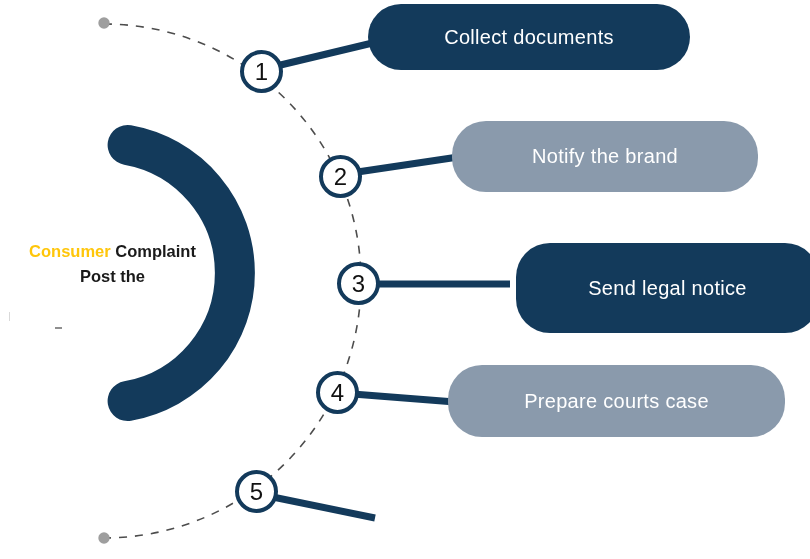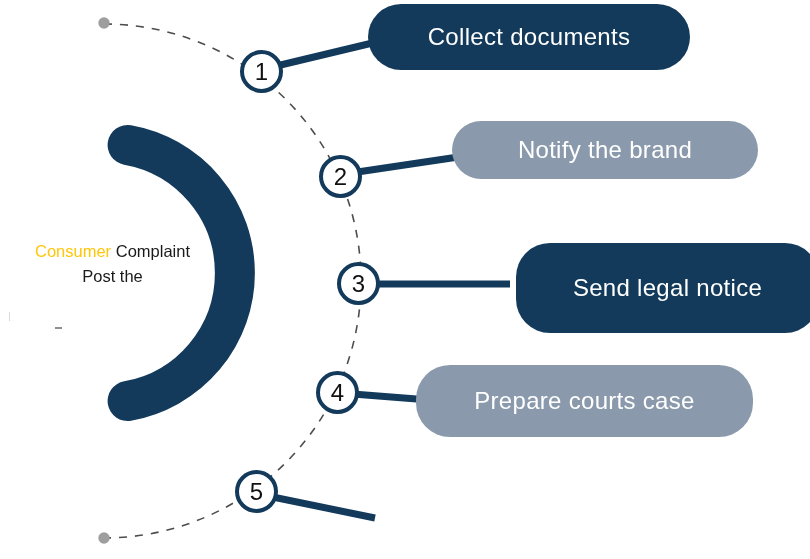--- a/index.html
+++ b/index.html
@@ -57,41 +57,41 @@
     font-size: 24px;
     color: #111111;
   }
   .pill {
     position: absolute;
     border-radius: 34px;
     display: flex;
     align-items: center;
     justify-content: center;
     color: #ffffff;
-    font-size: 24px;
+    font-size: 20px;
     letter-spacing: 0.3px;
   }
   .pill.navy { background: var(--navy); }
   .pill.gray { background: var(--gray-blue); }
   .pill-1 { left: 368px; top: 4px;   width: 322px; height: 66px; }
-  .pill-2 { left: 452px; top: 121px; width: 306px; height: 58px; }
+  .pill-2 { left: 452px; top: 121px; width: 306px; height: 71px; }
   .pill-3 { left: 516px; top: 243px; width: 303px; height: 90px; }
-  .pill-4 { left: 416px; top: 365px; width: 337px; height: 72px; }
+  .pill-4 { left: 448px; top: 365px; width: 337px; height: 72px; }
   .pill-5 { left: 360px; top: 483px; width: 302px; height: 74px; }
   .circle-1 { left: 240px; top: 50px; }
   .circle-2 { left: 319px; top: 155px; }
   .circle-3 { left: 337px; top: 262px; }
   .circle-4 { left: 316px; top: 371px; }
   .circle-5 { left: 235px; top: 470px; }
   .center-text {
     position: absolute;
     left: 5px; top: 239px;
     width: 215px;
     text-align: center;
-    font-weight: 400;
+    font-weight: 700;
     font-size: 16.5px;
     line-height: 25px;
     color: var(--text-dark);
   }
   .highlight { color: var(--yellow); }
   .stray-tick {
     position: absolute;
     left: 9px; top: 312px;
     width: 1px; height: 9px;
     background: #d9d9d9;

